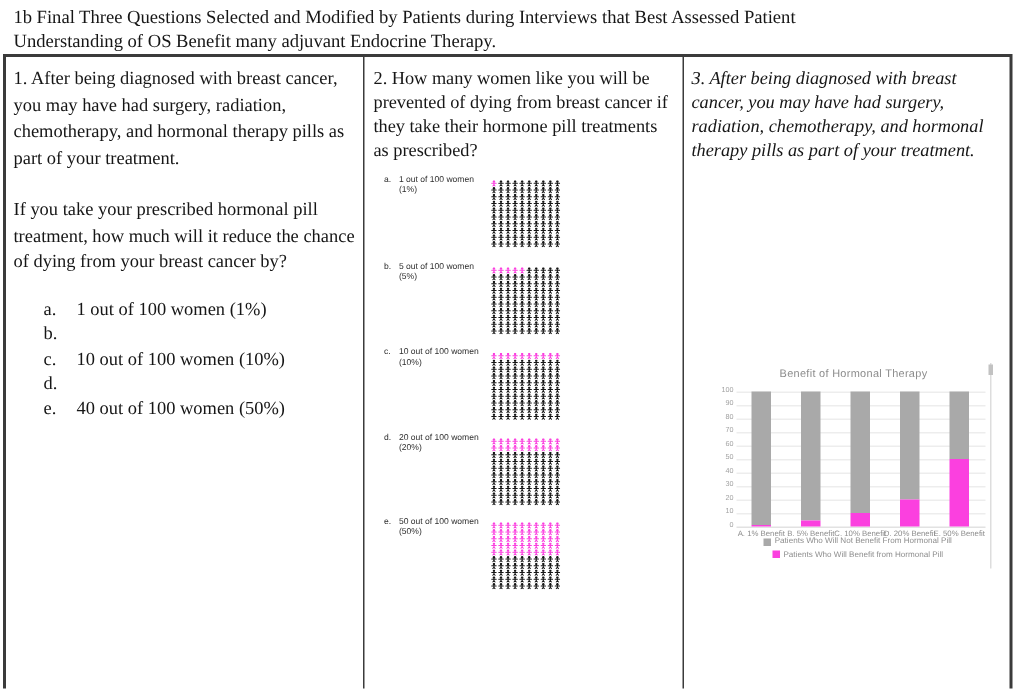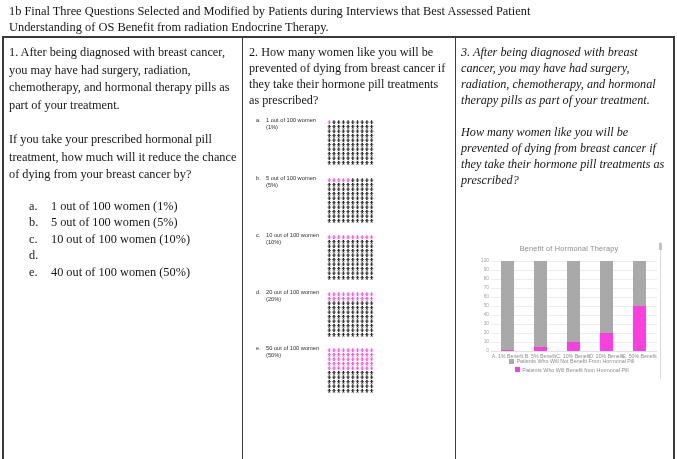--- a/index.html
+++ b/index.html
@@ -63,36 +63,35 @@
     <symbol id="person" viewBox="0 0 10 10">
       <circle cx="5" cy="2" r="1.9" fill="currentColor"></circle>
       <path d="M5 3.6 V7 M1.5 4.8 H8.5 M5 6.8 L3.1 9.7 M5 6.8 L6.9 9.7" stroke="currentColor" stroke-width="1.7" fill="none" stroke-linecap="round"></path>
     </symbol>
   </defs>
 </svg>
 
 <div class="page">
 
   <div class="caption">
-    <span class="cap-label">1b</span><span>Final Three Questions Selected and Modified by Patients during Interviews that Best Assessed Patient Understanding of OS Benefit from radiation Endocrine Therapy.</span>
+    <span class="cap-label">1b</span><span>Final Three Questions Selected and Modified by Patients during Interviews that Best Assessed Patient Understanding of OS Benefit many adjuvant Endocrine Therapy.</span>
   </div>
 
   <div class="qtable">
 
     <div class="col col1">
       <p class="serif-p">1. After being diagnosed with breast cancer, you may have had surgery, radiation, chemotherapy, and hormonal therapy pills as part of your treatment.</p>
       <p class="serif-p p2">If you take your prescribed hormonal pill treatment, how much will it reduce the chance of dying from your breast cancer by?</p>
       <div class="opts" id="q1-options">
           <div class="opt-row">
             <div class="opt-letter">a.</div>
             <div>1 out of 100 women (1%)</div>
           </div>
           <div class="opt-row">
             <div class="opt-letter">b.</div>
-            <div>5 out of 100 women (5%)</div>
           </div>
           <div class="opt-row">
             <div class="opt-letter">c.</div>
             <div>10 out of 100 women (10%)</div>
           </div>
           <div class="opt-row">
             <div class="opt-letter">d.</div>
           </div>
           <div class="opt-row">
             <div class="opt-letter">e.</div>
@@ -642,21 +641,20 @@
               <use href="#person" xlink:href="#person" x="33.10" y="40.60" width="4.2" height="4.2" class="icon-black"></use>
               <use href="#person" xlink:href="#person" x="37.80" y="40.60" width="4.2" height="4.2" class="icon-black"></use>
               <use href="#person" xlink:href="#person" x="42.50" y="40.60" width="4.2" height="4.2" class="icon-black"></use>
             </svg>
           </div>
         </div>
     </div>
 
     <div class="col col3">
       <p class="serif-p q3">3. After being diagnosed with breast cancer, you may have had surgery, radiation, chemotherapy, and hormonal therapy pills as part of your treatment.</p>
-      <p class="serif-p q3 q3b">How many women like you will be prevented of dying from breast cancer if they take their hormone pill treatments as prescribed?</p>
       <div class="chart" id="chart">
         <div class="chart-title">Benefit of Hormonal Therapy</div>
       <div class="baseline" style="left: 15px; top: 111px; width: 166px;"></div>
           <div class="ytick" style="left: 0px; top: 108.4px;">0</div>
           <div class="gridline" style="left: 15px; top: 102px; width: 166px;"></div>
           <div class="ytick" style="left: 0px; top: 99.4px;">10</div>
           <div class="gridline" style="left: 15px; top: 93px; width: 166px;"></div>
           <div class="ytick" style="left: 0px; top: 90.4px;">20</div>
           <div class="gridline" style="left: 15px; top: 84px; width: 166px;"></div>
           <div class="ytick" style="left: 0px; top: 81.4px;">30</div>

